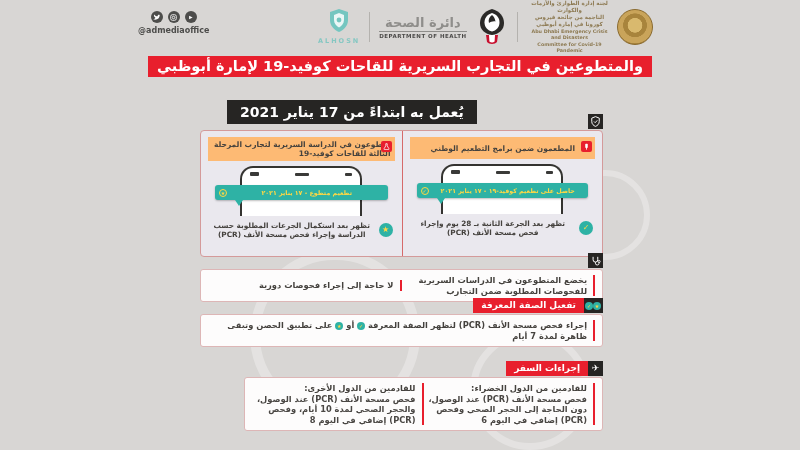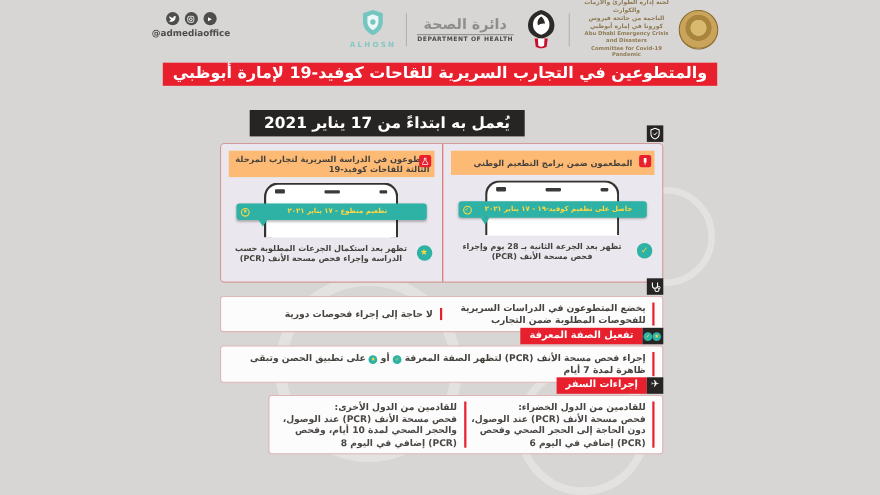--- a/index.html
+++ b/index.html
@@ -64,21 +64,21 @@
   .banner { position:absolute; left:14px; right:14px; top:22px; height:15px; background:#2eb2a5; border-radius:3px; box-shadow:0 1px 2px rgba(0,0,0,.25); display:flex; align-items:center; gap:3px; padding:0 4px; direction:ltr; }
   .bicon { width:8px; height:8px; border-radius:50%; border:1px solid #ffd843; color:#ffd843; font-size:5px; line-height:6px; text-align:center; flex-shrink:0; }
   .btext { flex:1; color:#ffd843; font-size:6.3px; font-weight:bold; text-align:center; direction:rtl; white-space:nowrap; }
   .pointer { position:absolute; top:37px; left:34px; width:0; height:0; border:4px solid transparent; border-top:6px solid #2eb2a5; }
   .caption { display:flex; align-items:center; gap:5px; padding:6px 9px 0; }
   .cap-icon { width:14px; height:14px; border-radius:50%; background:#2eb2a5; color:#ffd843; font-size:8px; line-height:14px; text-align:center; flex-shrink:0; }
   .cap-text { flex:1; font-size:7.3px; font-weight:bold; color:#45423e; direction:rtl; text-align:center; line-height:9px; }
 
   
   .section { position:absolute; left:200px; width:403px; }
-  .s1 { top:253px; } .s2 { top:298px; } .s3 { top:343px;padding-left:44px; } .s4 { top:402px; }
+  .s1 { top:253px; } .s2 { top:298px; } .s3 { top:361px;padding-left:44px; } .s4 { top:402px; }
   .sbox { margin-top:1px; background:#fdfcfc; border:1px solid #ddb6b6; border-radius:3px; direction:rtl; padding:5px 7px; display:flex; align-items:center; }
   .itm { border-right:2.5px solid #e81f2d; padding-right:6px; font-size:8.3px; font-weight:bold; color:#45423e; line-height:10.5px; text-align:right; direction:rtl; }
   .half { width:50%; }
   .half + .half { padding-left:4px; }
   .itm-title { display:block; }
   .itm-body { display:block; font-weight:bold; color:#4a4744; }
   .s1 .sbox { min-height:33px; } .s2 .sbox { min-height:33px; }
   .s3 .sbox { min-height:47px; align-items:flex-start; }
   .s4 .sbox { min-height:27px; }
   .inline-flow { display:inline; }

